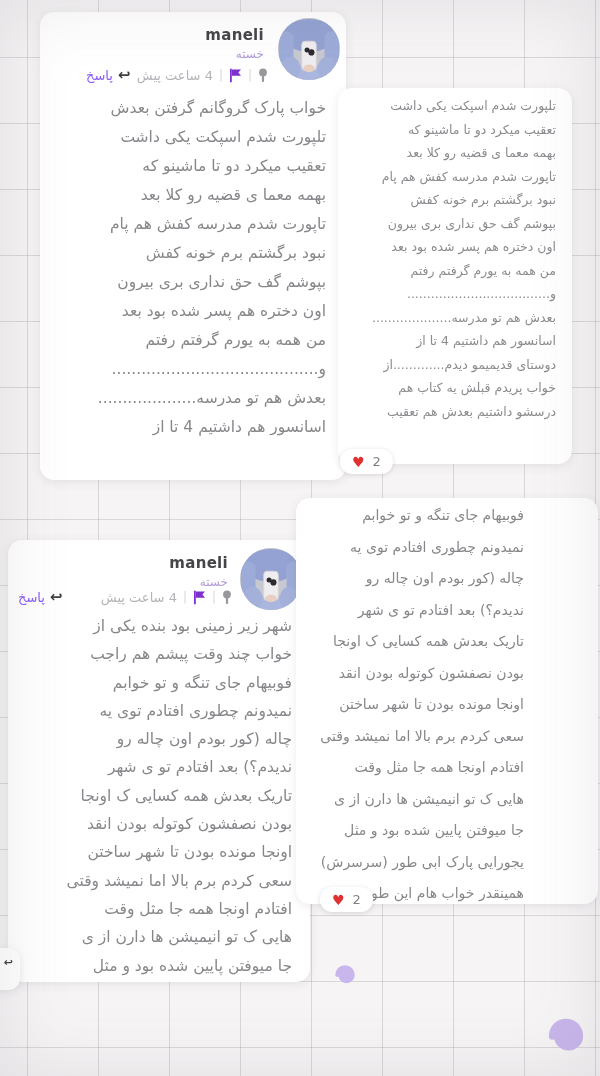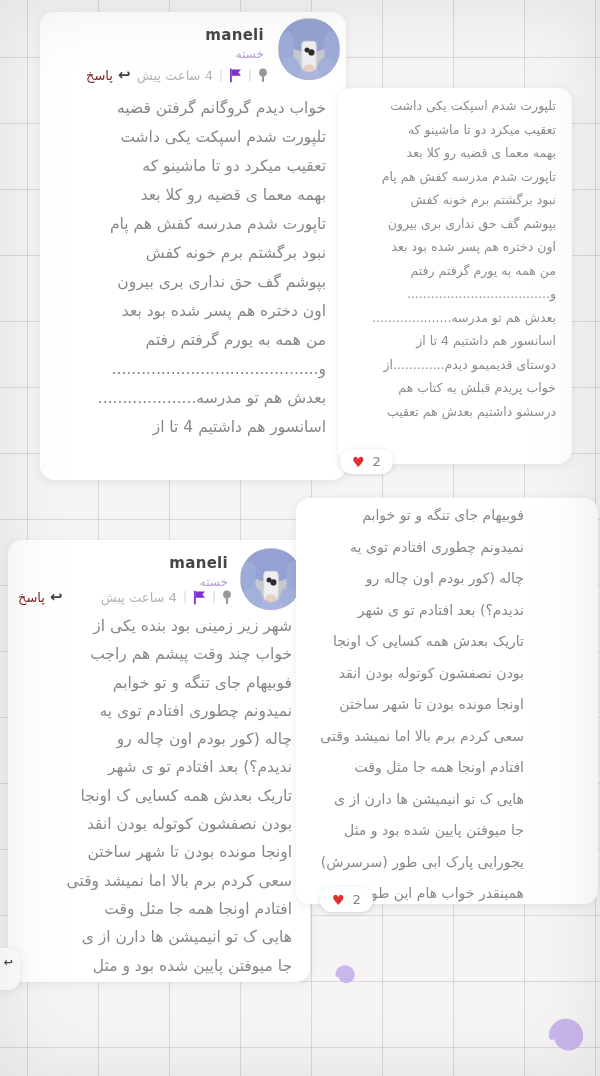--- a/index.html
+++ b/index.html
@@ -42,21 +42,21 @@
     position:absolute;top:56px;right:78px;left:46px;
     display:flex;direction:rtl;justify-content:space-between;align-items:center;
   }
   #card-bl .meta-row{top:50px;left:10px;}
   .meta-right{display:flex;direction:rtl;align-items:flex-start;gap:6px;
     color:#b5b2b8;font-size:13px;}
   .sep{color:#d8d5da;font-size:12px;}
   .pin-icon,.flag-icon{display:inline-flex;align-items:center;}
   .reply{display:flex;direction:rtl;align-items:center;gap:5px;}
   .reply-arrow{color:#3f3e42;font-weight:bold;font-size:15px;line-height:1;}
-  .reply-label{color:#7f1d1d;font-size:13px;}
+  .reply-label{color:#8b5cf6;font-size:13px;}
 
   .card-text{direction:rtl;text-align:right;color:#88868a;}
   #card-tl .card-text{margin-top:4px;padding:0 20px 0 12px;font-size:15.5px;line-height:29px;}
   #card-tr .card-text{padding:6px 16px 0 12px;font-size:12.5px;line-height:23.5px;color:#8d8b8f;}
   #card-bl .card-text{margin-top:2px;padding:0 18px 0 12px;font-size:15.5px;line-height:28.3px;}
   #card-br .card-text{padding:2px 74px 0 20px;font-size:14px;line-height:31.5px;}
   .line{white-space:nowrap;overflow:visible;}
 
   .like-badge{
     position:absolute;display:flex;align-items:center;gap:8px;
@@ -120,21 +120,21 @@
         <span class="sep">|</span>
         <span class="time">4 ساعت پیش</span>
       </span>
       <span class="reply">
         <span class="reply-arrow">↩</span>
         <span class="reply-label">پاسخ</span>
       </span>
     </div>
   </div>
   <div class="card-text">
-      <div class="line">خواب دیدم گروگانم گرفتن قضیه</div>
+      <div class="line">خواب پارک گروگانم گرفتن بعدش</div>
       <div class="line">تلپورت شدم اسپکت یکی داشت</div>
       <div class="line">تعقیب میکرد دو تا ماشینو که</div>
       <div class="line">بهمه معما ی قضیه رو کلا بعد</div>
       <div class="line">تاپورت شدم مدرسه کفش هم پام</div>
       <div class="line">نبود برگشتم برم خونه کفش</div>
       <div class="line">بپوشم گف حق نداری بری بیرون</div>
       <div class="line">اون دختره هم پسر شده بود بعد</div>
       <div class="line">من همه به یورم گرفتم رفتم</div>
       <div class="line">و..........................................</div>
       <div class="line">بعدش هم تو مدرسه....................</div>

